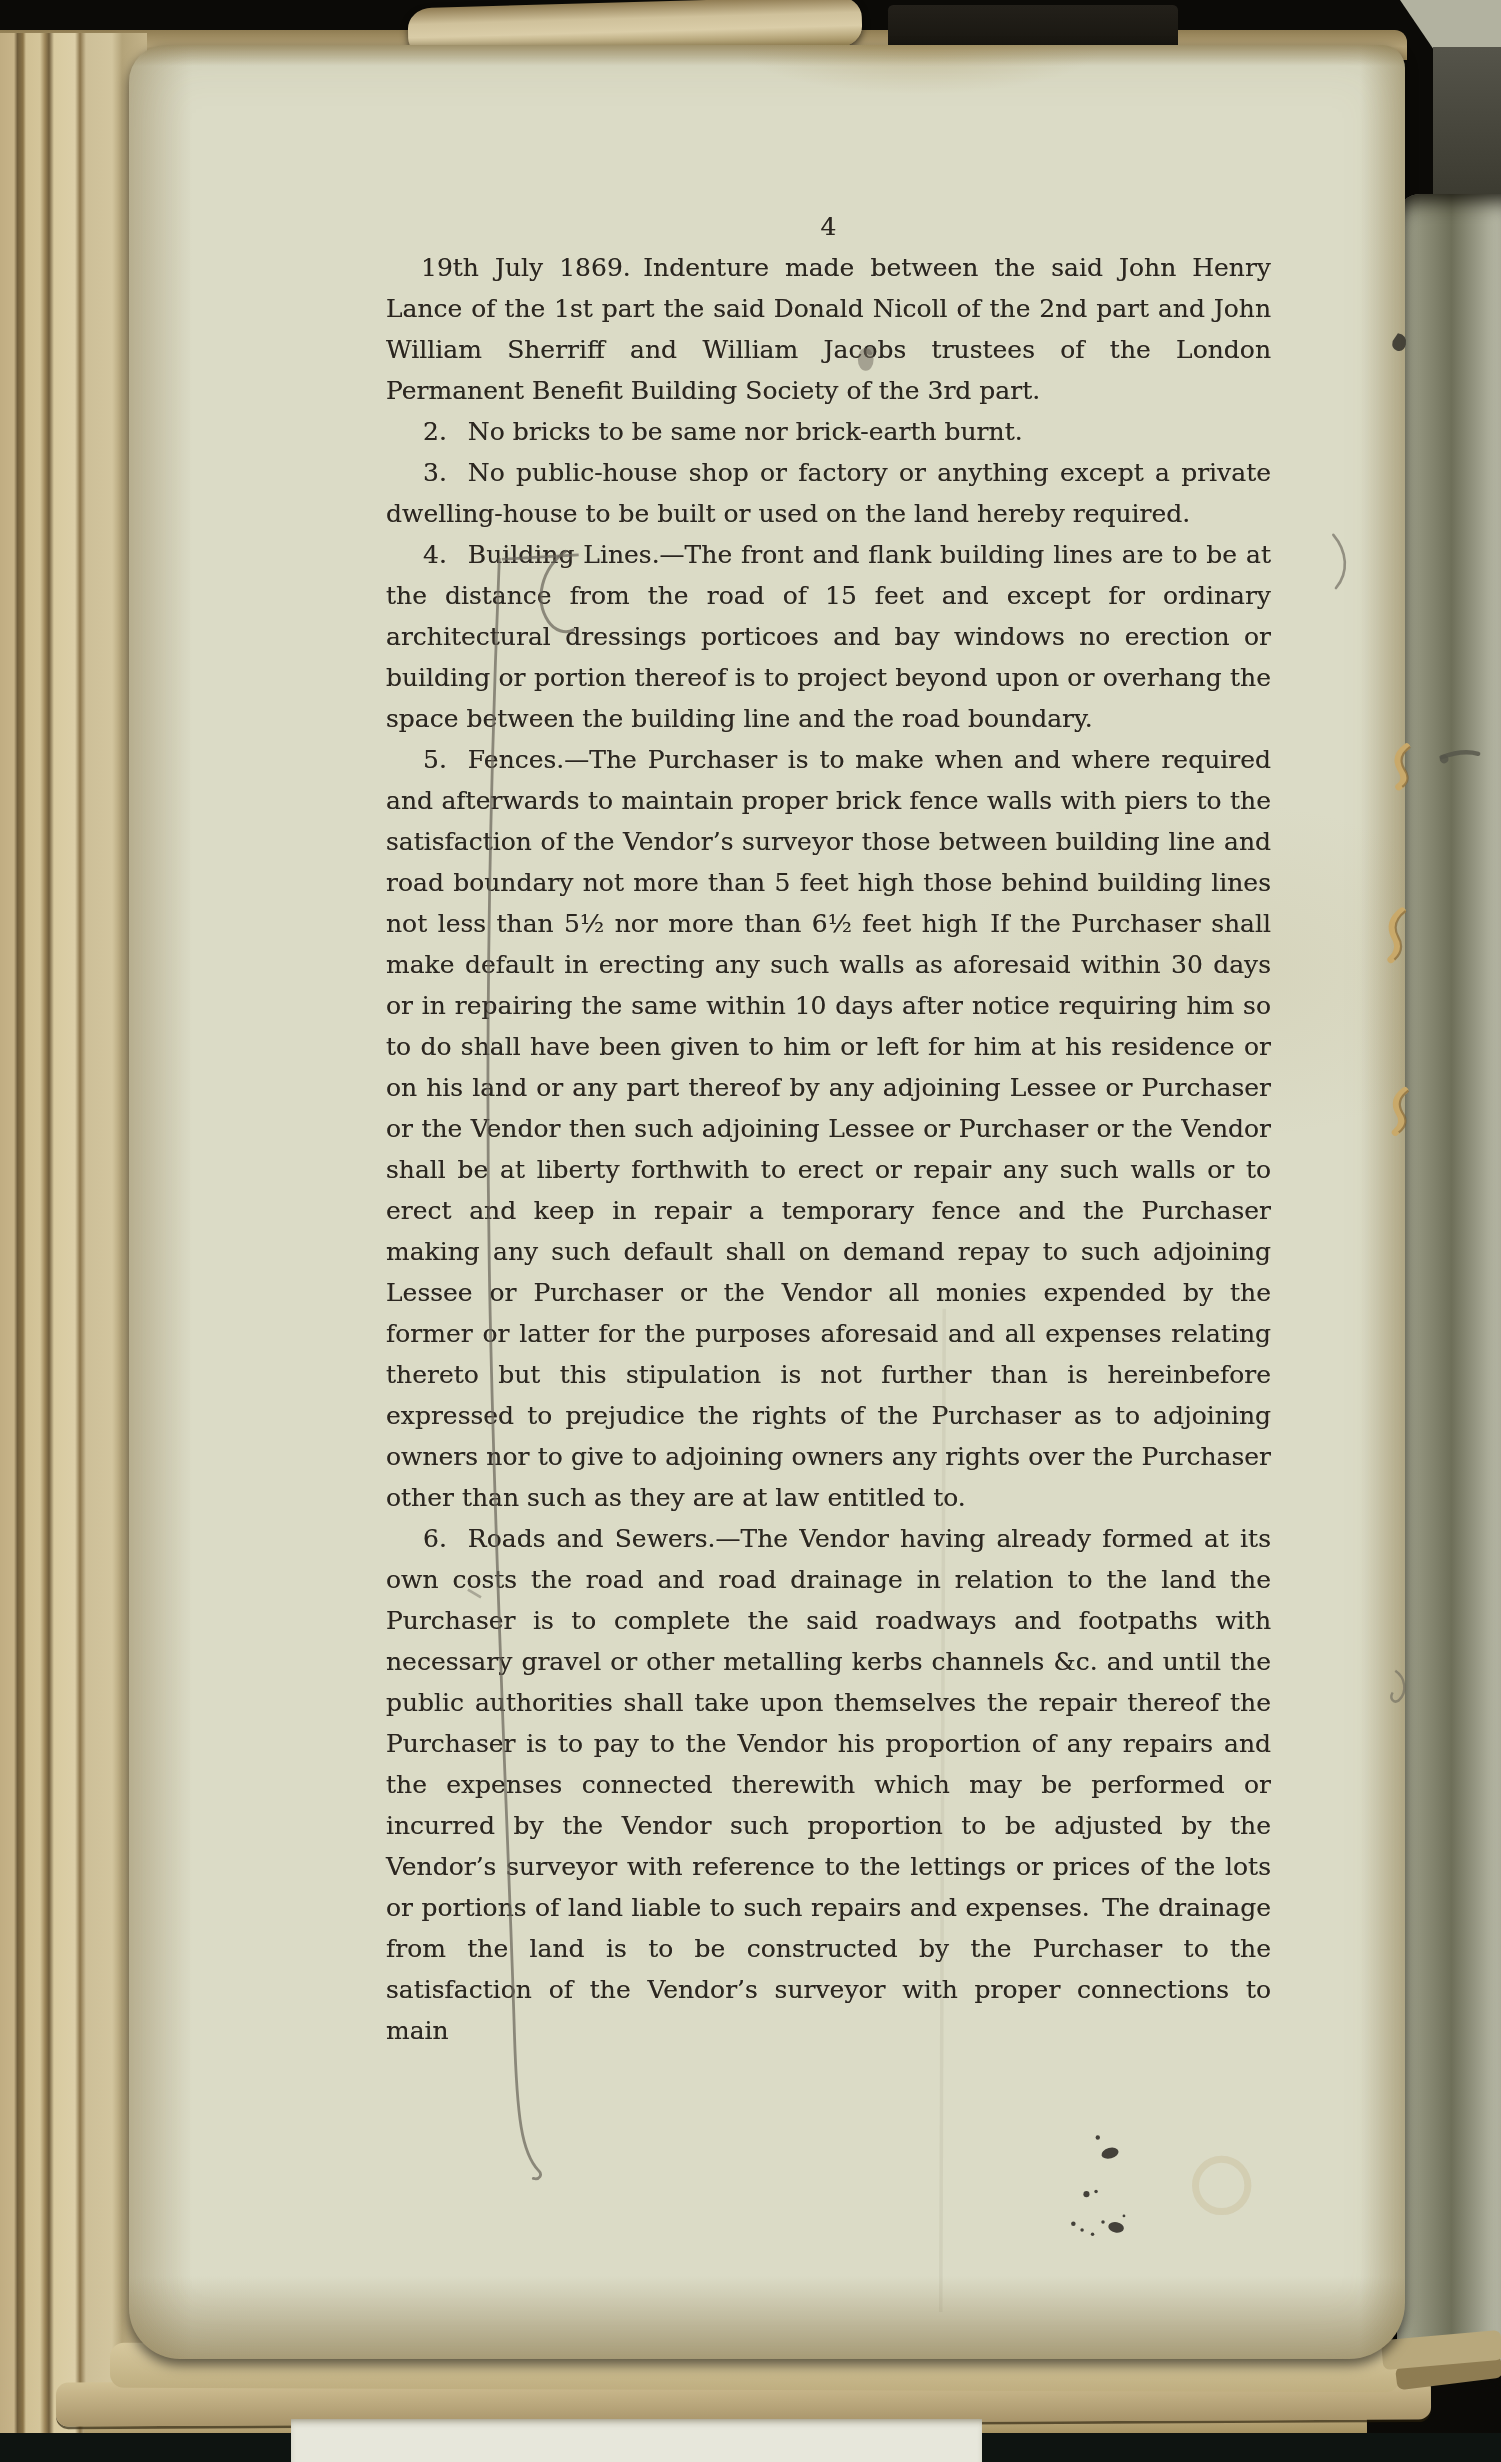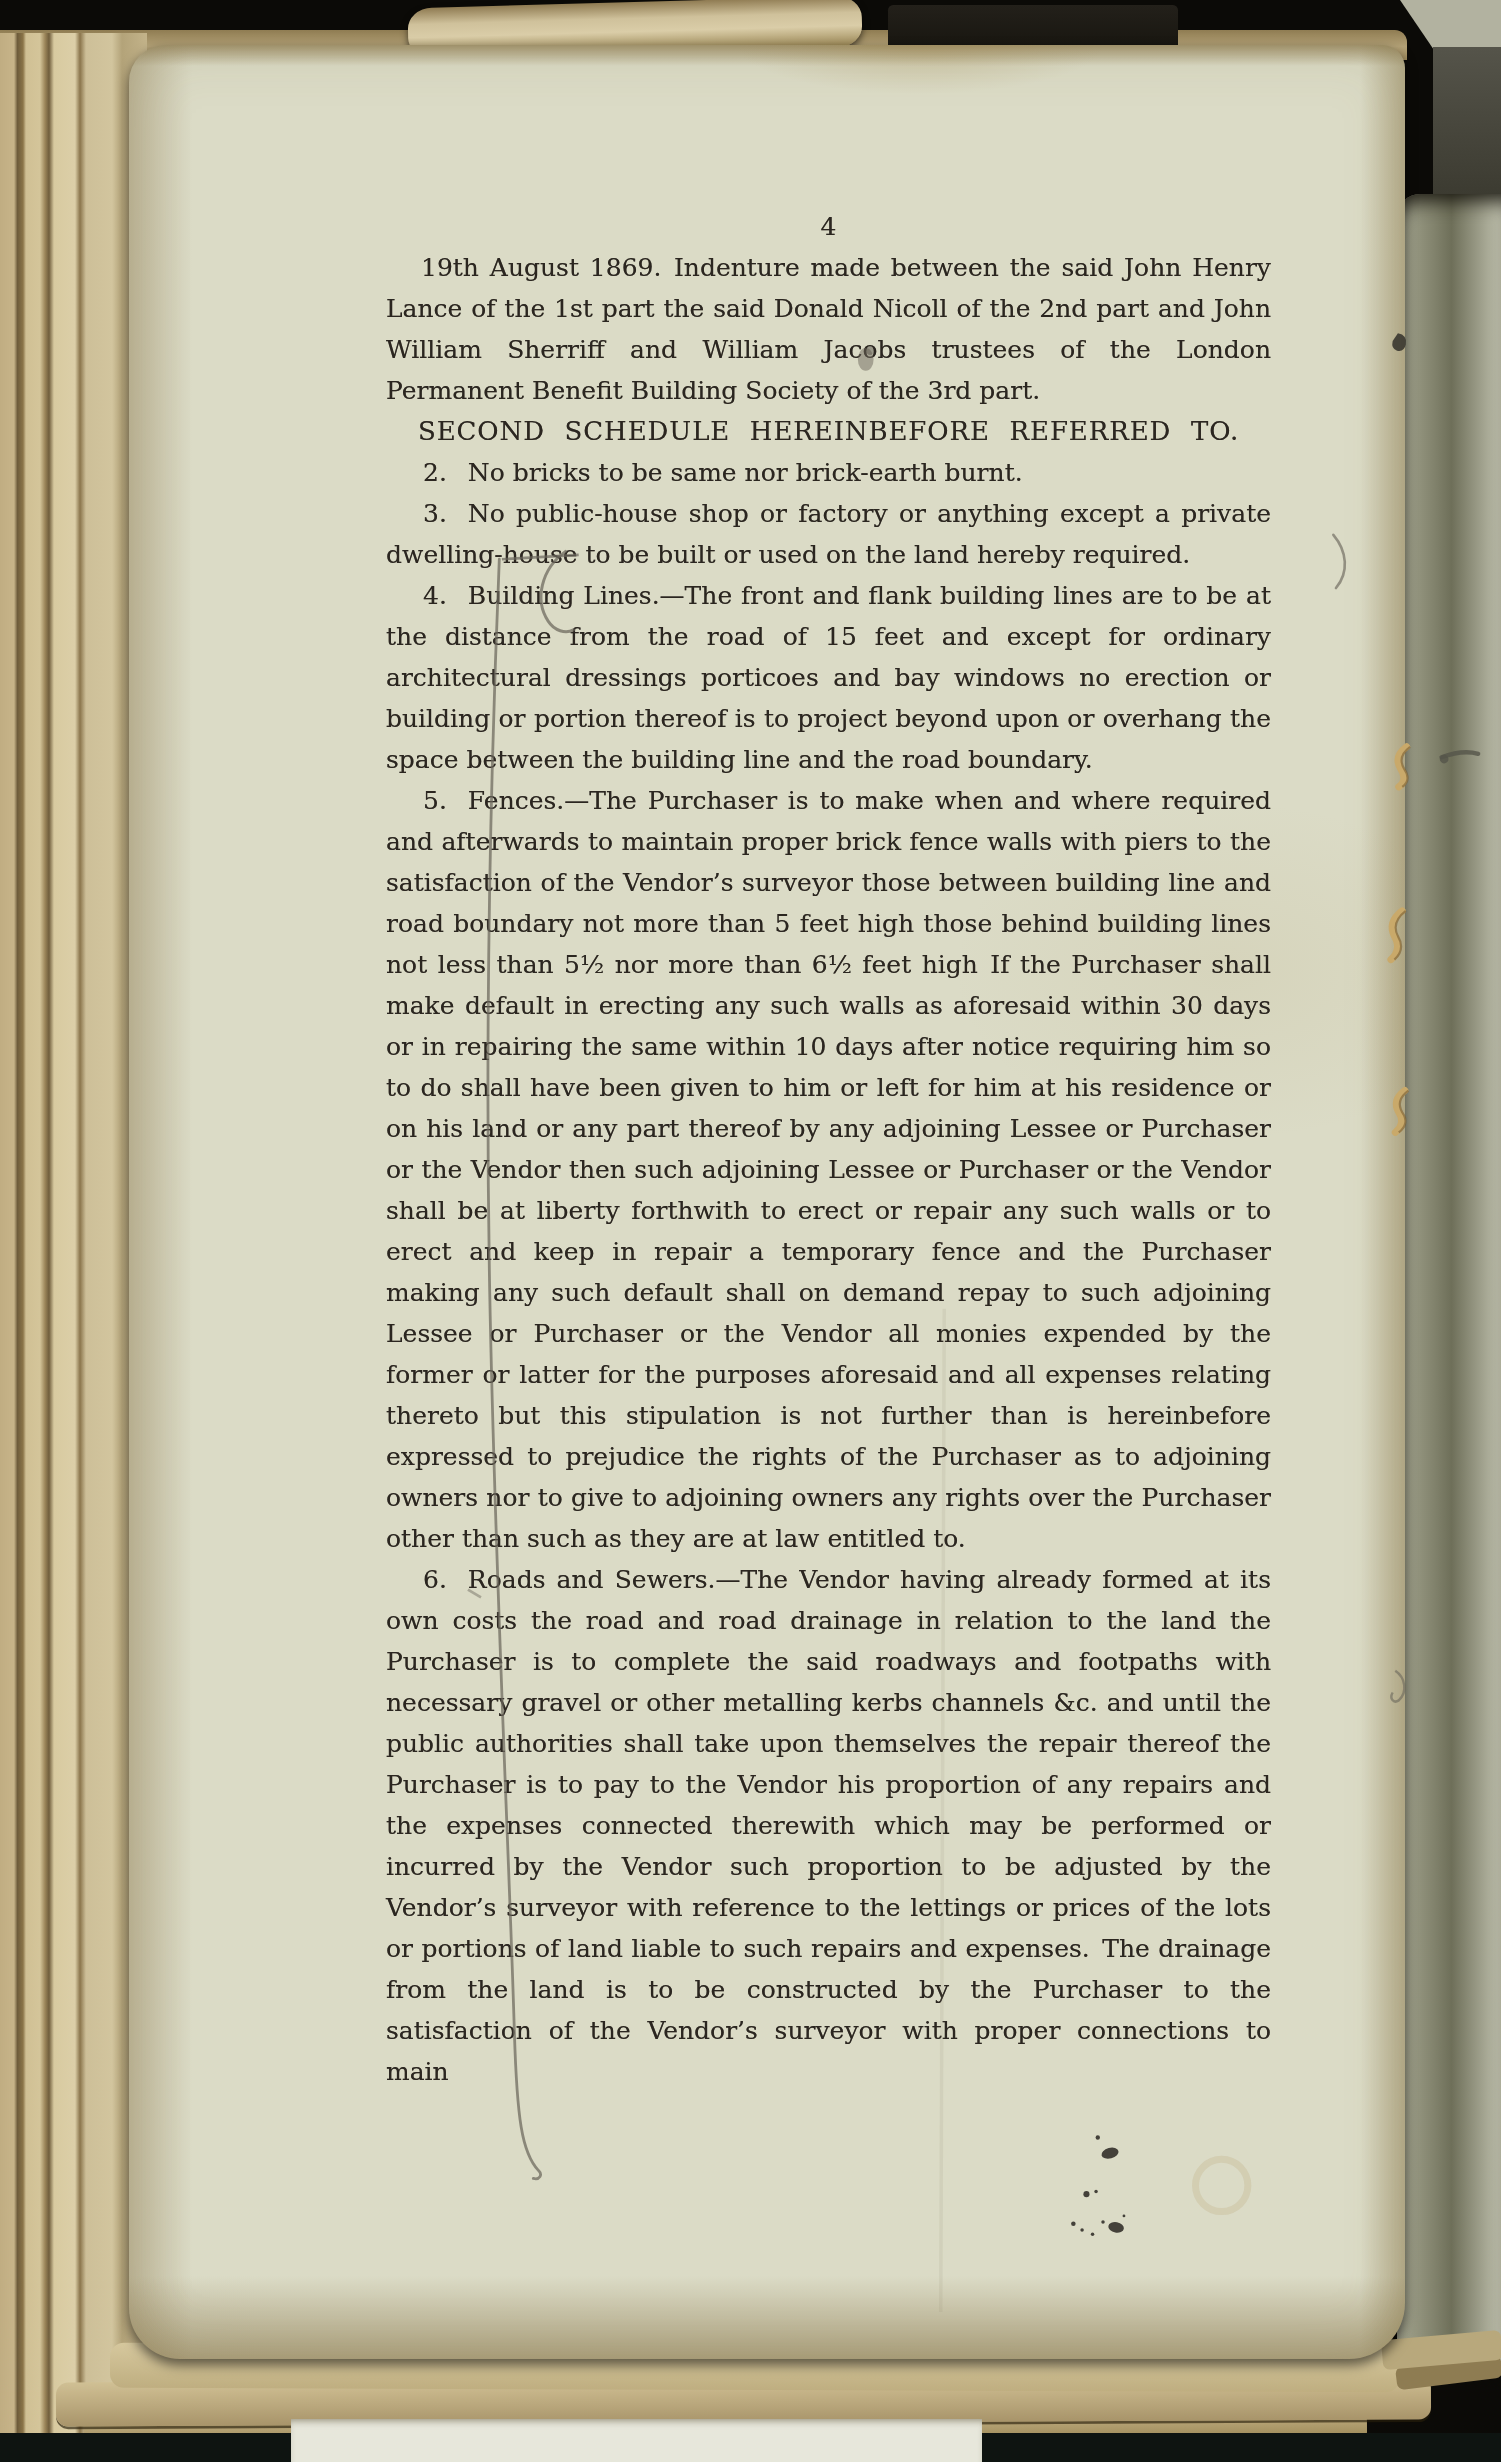--- a/index.html
+++ b/index.html
@@ -118,23 +118,22 @@
   <div class="br-edge1"></div>
   <div class="b-dark"></div>
   <div class="b-white"></div>
 
   <div class="page"></div>
 
   <div class="text">
     <p class="page-num">4</p>
 
 
-    <p class="p-indent">19th August 1869. Indenture made between the said John Henry Lance of the 1st part the said Donald Nicoll of the 2nd part and John William Sherriff and William Jacobs trustees of the London Permanent Benefit Building Society of the 3rd part.</p>
+    <p class="p-indent">19th July 1869. Indenture made between the said John Henry Lance of the 1st part the said Donald Nicoll of the 2nd part and John William Sherriff and William Jacobs trustees of the London Permanent Benefit Building Society of the 3rd part.</p>
 
-    <p class="heading">SECOND SCHEDULE HEREINBEFORE REFERRED TO.</p>
 
 
     <p class="item"><span class="item-no">2.</span><span>No bricks to be same nor brick-earth burnt.</span></p>
 
     <p class="item"><span class="item-no">3.</span><span>No public-house shop or factory or anything except a private dwelling-house to be built or used on the land hereby required.</span></p>
 
     <p class="item"><span class="item-no">4.</span><span>Building Lines.—The front and flank building lines are to be at the distance from the road of 15 feet and except for ordinary architectural dressings porticoes and bay windows no erection or building or portion thereof is to project beyond upon or overhang the space between the building line and the road boundary.</span></p>
 
     <p class="item"><span class="item-no">5.</span><span>Fences.—The Purchaser is to make when and where required and afterwards to maintain proper brick fence walls with piers to the satisfaction of the Vendor’s surveyor those between building line and road boundary not more than 5 feet high those behind building lines not less than 5½ nor more than 6½ feet high If the Purchaser shall make default in erecting any such walls as aforesaid within 30 days or in repairing the same within 10 days after notice requiring him so to do shall have been given to him or left for him at his residence or on his land or any part thereof by any adjoining Lessee or Purchaser or the Vendor then such adjoining Lessee or Purchaser or the Vendor shall be at liberty forthwith to erect or repair any such walls or to erect and keep in repair a temporary fence and the Purchaser making any such default shall on demand repay to such adjoining Lessee or Purchaser or the Vendor all monies expended by the former or latter for the purposes aforesaid and all expenses relating thereto but this stipulation is not further than is hereinbefore expressed to prejudice the rights of the Purchaser as to adjoining owners nor to give to adjoining owners any rights over the Purchaser other than such as they are at law entitled to.</span></p>
 

